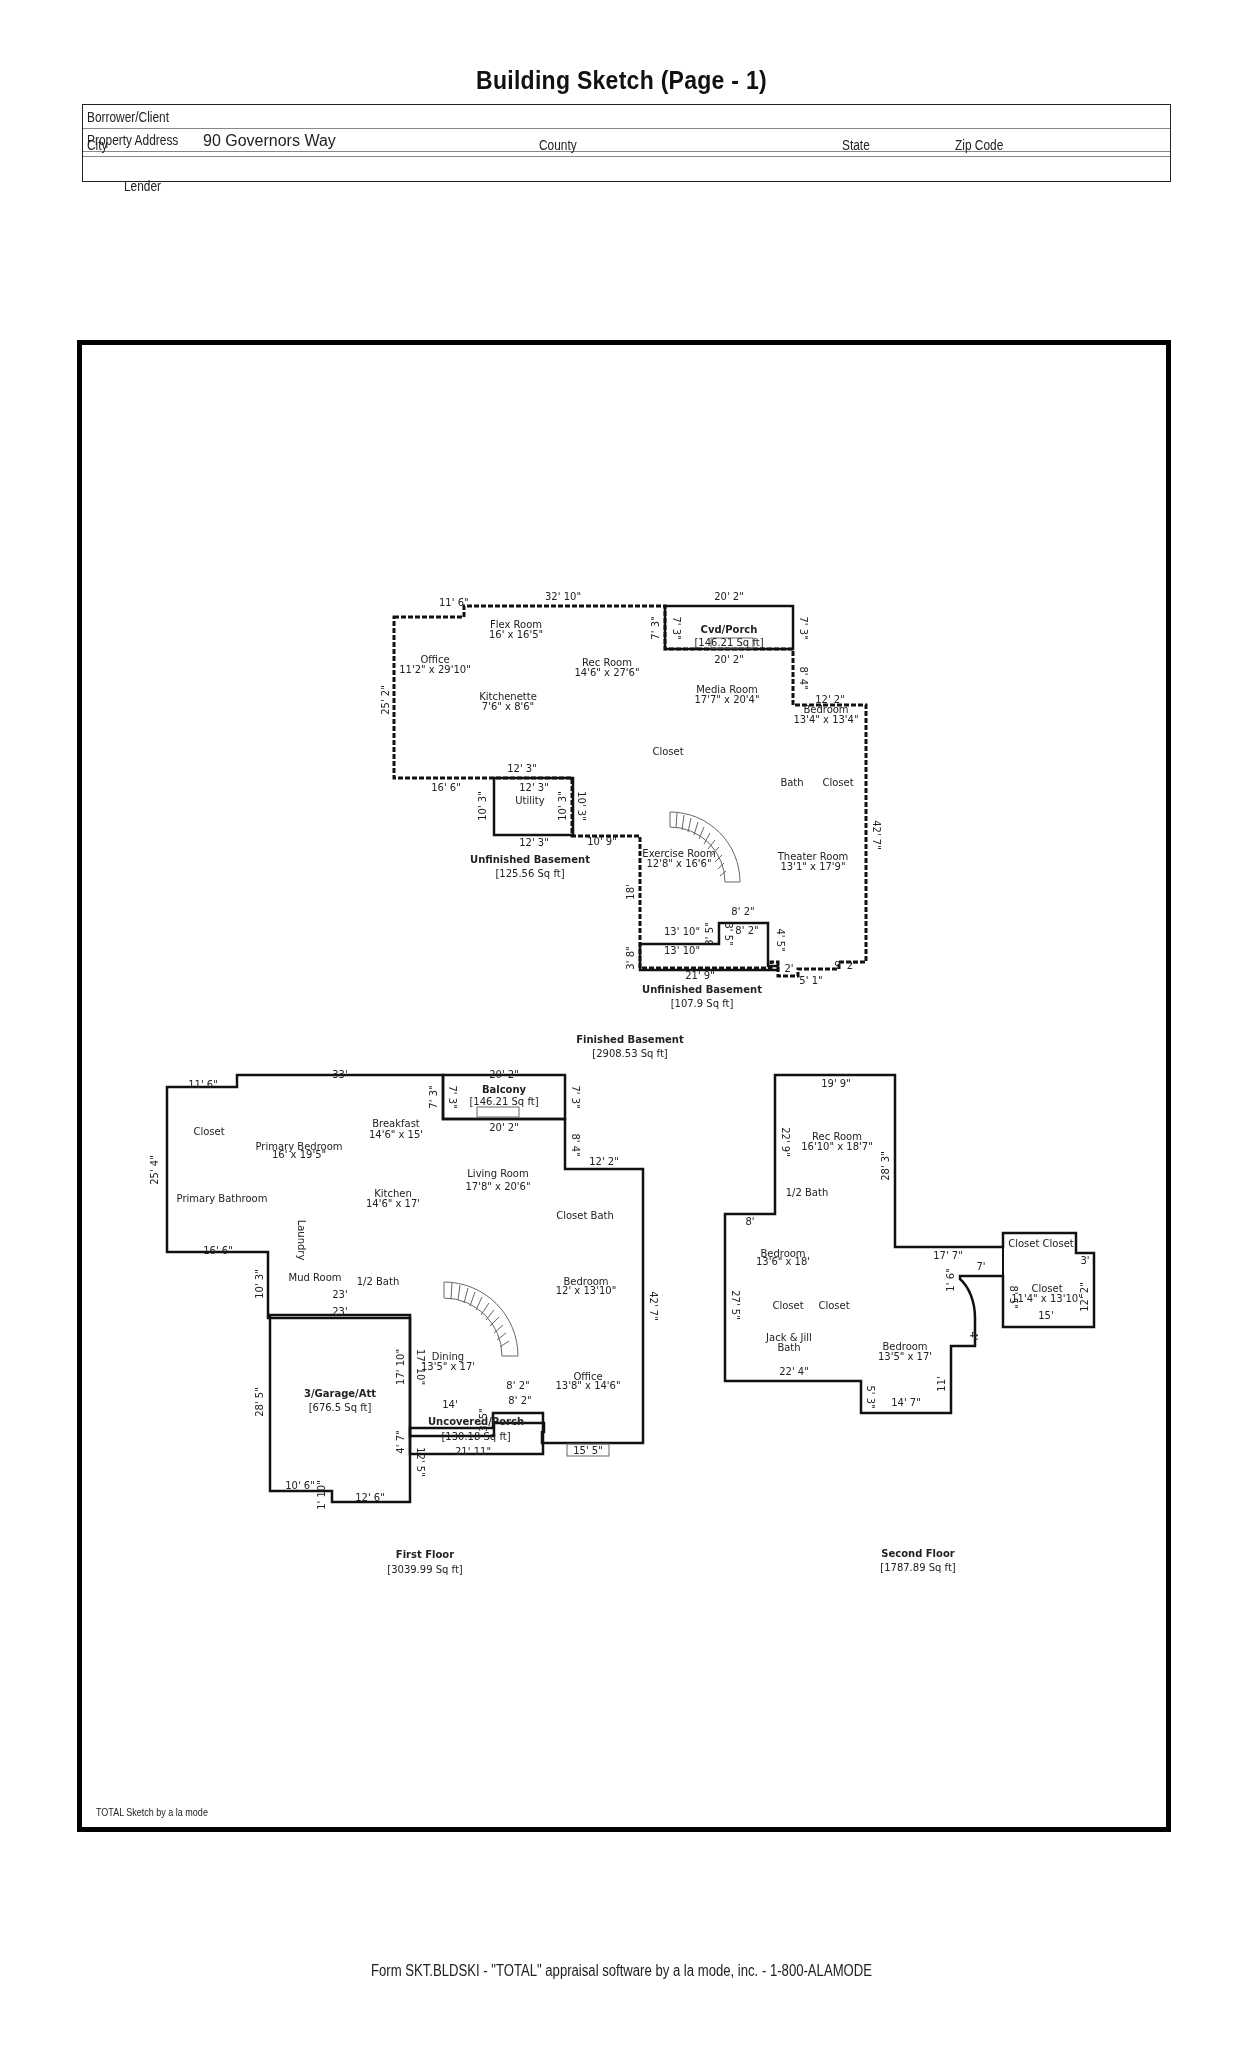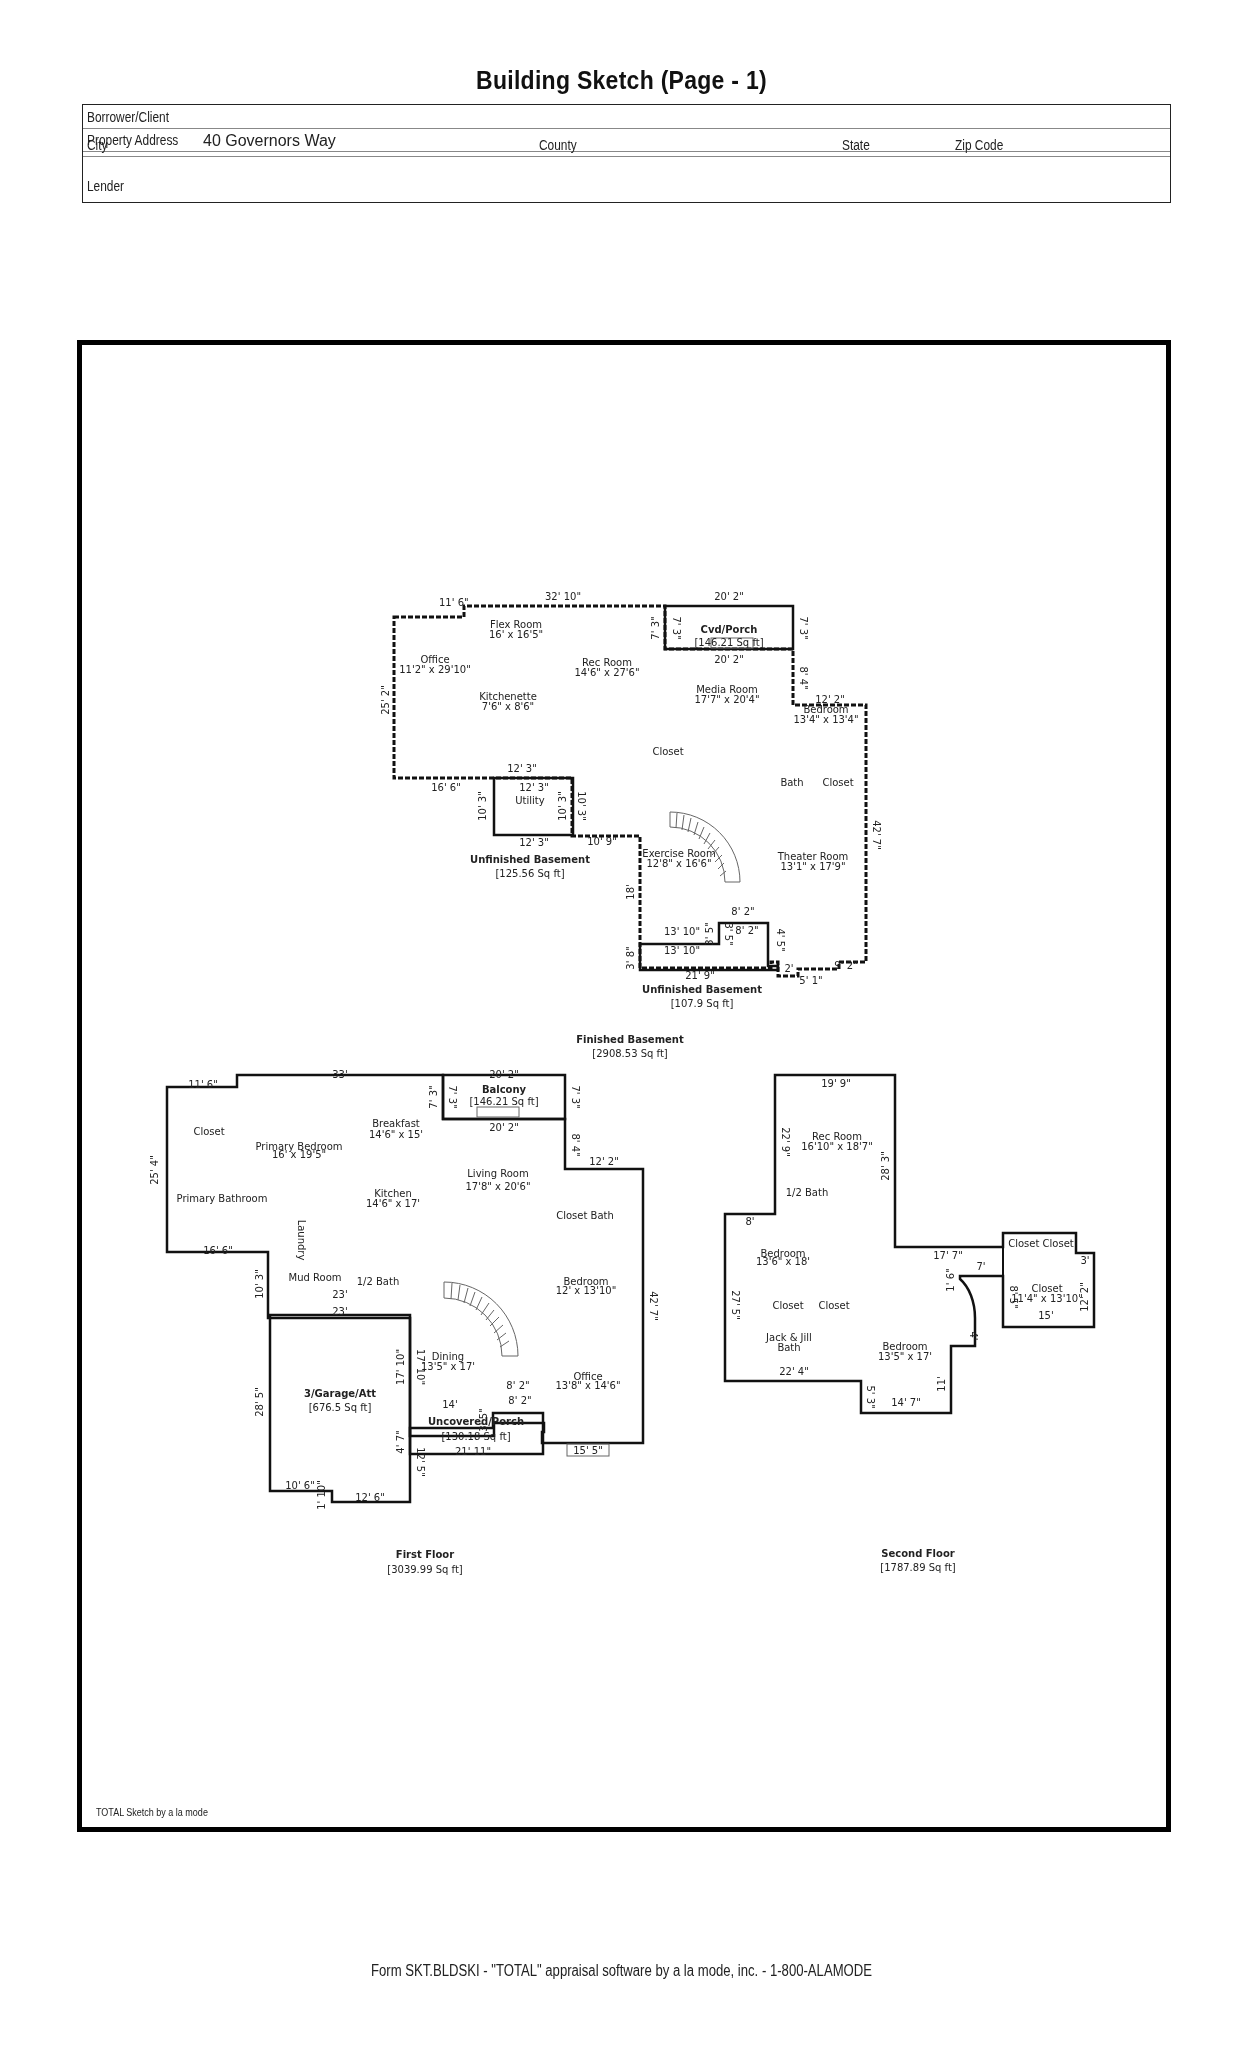--- a/index.html
+++ b/index.html
@@ -1,20 +1,20 @@
 <!DOCTYPE html>
 <html><head>
 <meta charset="utf-8">
 <style>
   html, body { margin:0; padding:0; background:#ffffff; }
   body { width:1243px; height:2048px; position:relative; overflow:hidden; font-family:"Liberation Sans", sans-serif; color:#111; }
   .title { position:absolute; left:0; width:1243px; top:66px; text-align:center; font-family:"Liberation Sans", sans-serif; font-weight:bold; font-size:25px; letter-spacing:0.3px; transform:scaleX(0.92); }
-  .hdr-table { position:absolute; left:82px; top:104px; width:1089px; height:99px; border:1.5px solid #222; box-sizing:border-box; }
+  .hdr-table { position:absolute; left:82px; top:104px; width:1089px; height:78px; border:1.5px solid #222; box-sizing:border-box; }
   .hdr-row { position:absolute; left:0; right:0; height:23px; border-bottom:1px solid #888; font-size:14px; }
-  .hdr-row:last-child { border-bottom:none; }
+  .hdr-row:last-child { border-bottom:none;margin-left:37px; }
   .hdr-label { position:absolute; top:4px; transform:scaleX(0.85); transform-origin:left; white-space:nowrap; color:#222; }
   .hdr-value { position:absolute; top:4px; font-size:16px; white-space:nowrap; color:#222; }
   .frame { position:absolute; left:77px; top:340px; width:1094px; height:1492px; border:5px solid #000; box-sizing:border-box; }
   .credit { position:absolute; left:96px; top:1807px; font-size:10px; transform:scaleX(0.9); transform-origin:left; color:#222; }
   .footer { position:absolute; left:0; width:1243px; top:1962px; text-align:center; font-size:16px; color:#222; transform:scaleX(0.82); }
   svg.plan { position:absolute; left:0; top:0; }
   svg text { font-family:"DejaVu Sans", sans-serif; fill:#222; }
   .t { font-size:10px; }
   .tb { font-size:10px; font-weight:bold; }
 </style>
@@ -22,21 +22,21 @@
 <body>
 
 <div class="title">Building Sketch (Page - 1)</div>
 
 <div class="hdr-table">
   <div class="hdr-row" style="top:0;">
     <span class="hdr-label" style="left:4px;">Borrower/Client</span>
   </div>
   <div class="hdr-row" style="top:23px;text-decoration:underline;">
     <span class="hdr-label" style="left:4px;">Property Address</span>
-    <span class="hdr-value" style="left:120px;">40 Governors Way</span>
+    <span class="hdr-value" style="left:120px;">90 Governors Way</span>
   </div>
   <div class="hdr-row" style="top:28px;">
     <span class="hdr-label" style="left:4px;">City</span>
     <span class="hdr-label" style="left:456px;">County</span>
     <span class="hdr-label" style="left:759px;">State</span>
     <span class="hdr-label" style="left:872px;">Zip Code</span>
   </div>
   <div class="hdr-row" style="top:69px;">
     <span class="hdr-label" style="left:4px;">Lender</span>
   </div>

